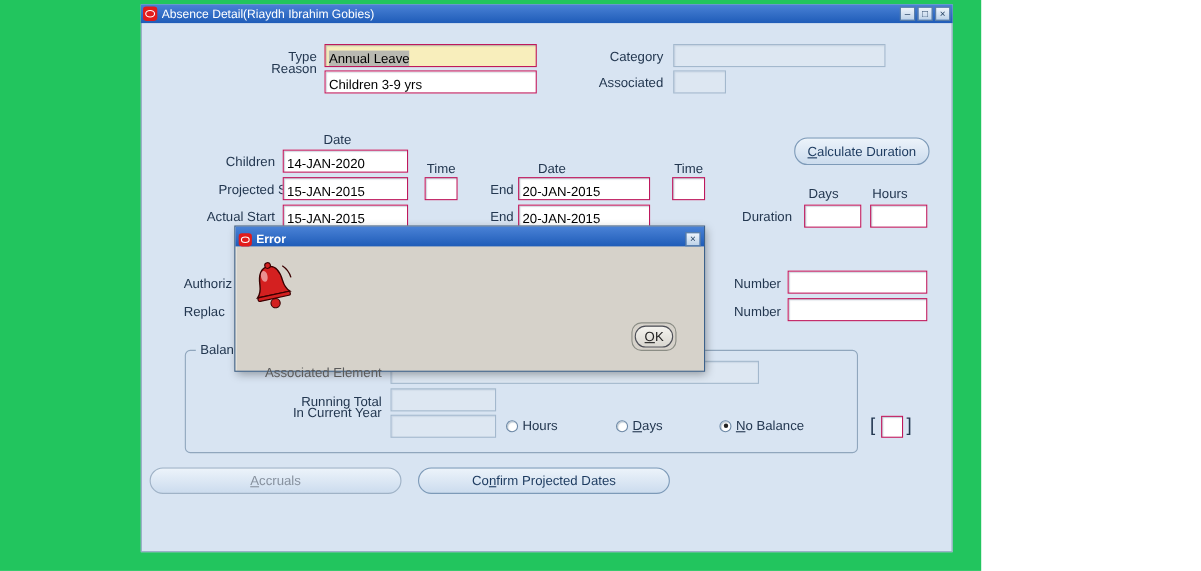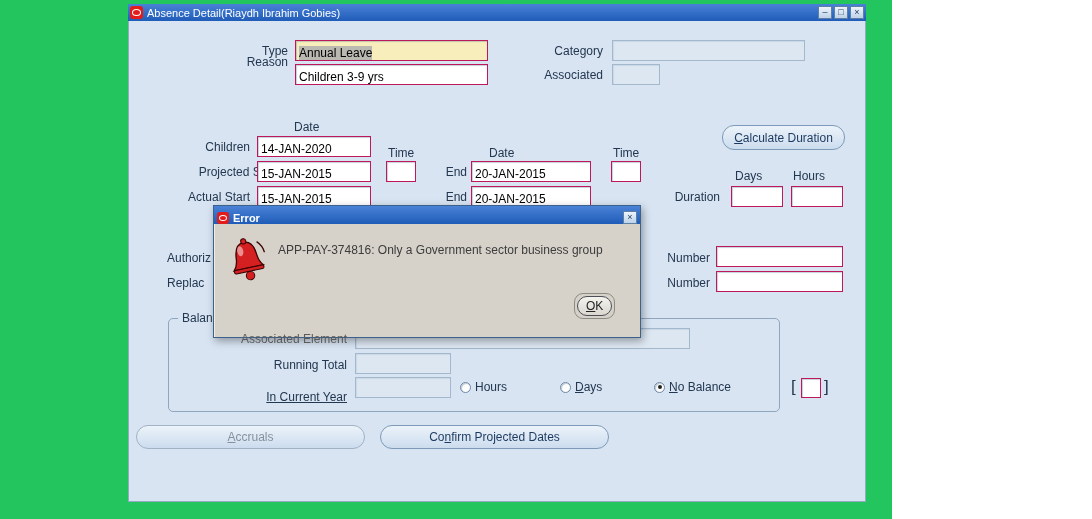--- a/index.html
+++ b/index.html
@@ -130,21 +130,21 @@
 
   <div class="groupbox" style="left:168px;top:318px;width:610px;height:92px;"></div>
   <div class="grouplbl" style="left:178px;top:311px;">Balanc</div>
 
   <div class="lbl r assoc-lbl" style="left:227px;top:332px;width:120px;">Associated Element</div>
   <div class="field dis" style="left:355px;top:328px;width:335px;"></div>
 
   <div class="lbl r" style="left:227px;top:358px;width:120px;">Running Total</div>
   <div class="field dis" style="left:355px;top:353px;width:96px;"></div>
 
-  <div class="lbl r" style="left:227px;top:390px;width:120px;text-decoration:underline;">In Current Year</div>
+  <div class="lbl r" style="left:227px;top:368px;width:120px;">In Current Year</div>
   <div class="field dis" style="left:355px;top:377px;width:96px;"></div>
 
   <div class="radio" style="left:460px;top:380px;">
     <span class="rdot"></span>
     <span>Hours</span>
   </div>
   <div class="radio" style="left:560px;top:380px;">
     <span class="rdot"></span>
     <span><u>D</u>ays</span>
   </div>
@@ -172,20 +172,19 @@
       <g transform="rotate(-12 21 25)">
         <path d="M21 8 C13 8 11 16 10.5 23 C10 29 8 32 6 34 L36 34 C34 32 32 29 31.5 23 C31 16 29 8 21 8 Z" fill="#d42020" stroke="#3a0000" stroke-width="1.3"></path>
         <circle cx="21" cy="7" r="2.6" fill="#d42020" stroke="#3a0000" stroke-width="1"></circle>
         <rect x="6" y="34" width="30" height="3.5" rx="1.7" fill="#d42020" stroke="#3a0000" stroke-width="1"></rect>
         <circle cx="21" cy="42" r="4.2" fill="#d42020" stroke="#3a0000" stroke-width="1"></circle>
         <ellipse cx="16" cy="16" rx="3" ry="5" fill="#ffffff" opacity="0.5"></ellipse>
         <path d="M34 10 q5 5 5.5 12" stroke="#3a0000" stroke-width="1.2" fill="none"></path>
       </g>
     </svg>
     <div class="dlg-msg">
-      <div>APP-PAY-374816: Only a Government sector business group</div>
     </div>
     <span class="ok-outer">
       <button class="ok-btn"><u>O</u>K</button>
     </span>
   </div>
 
 </div>
 
 </body></html>

